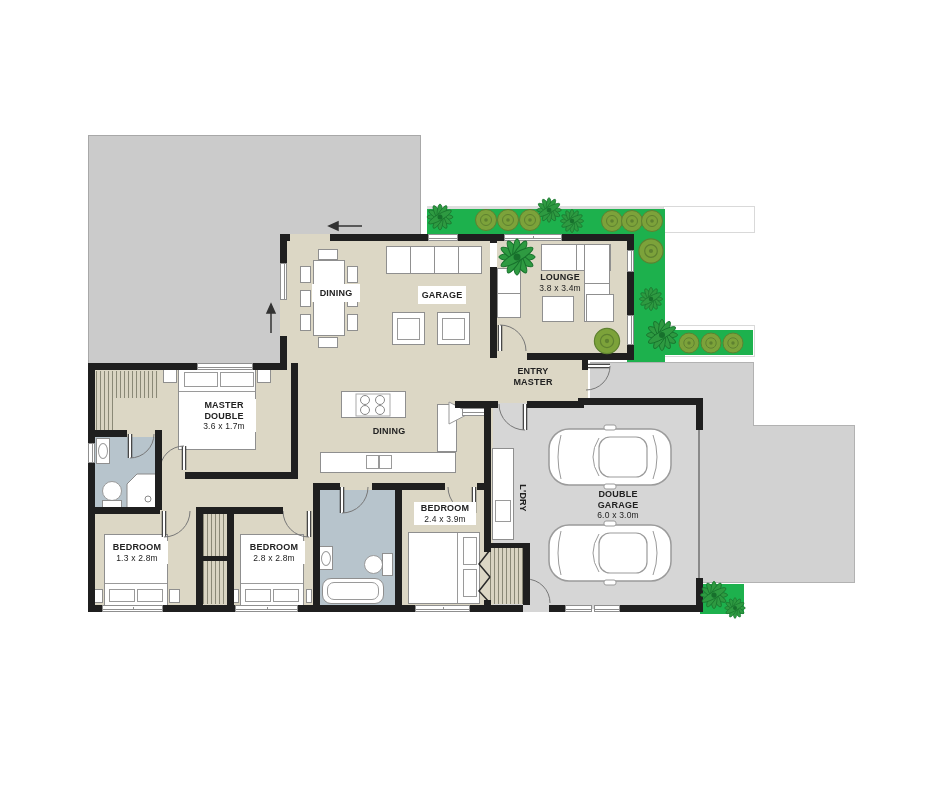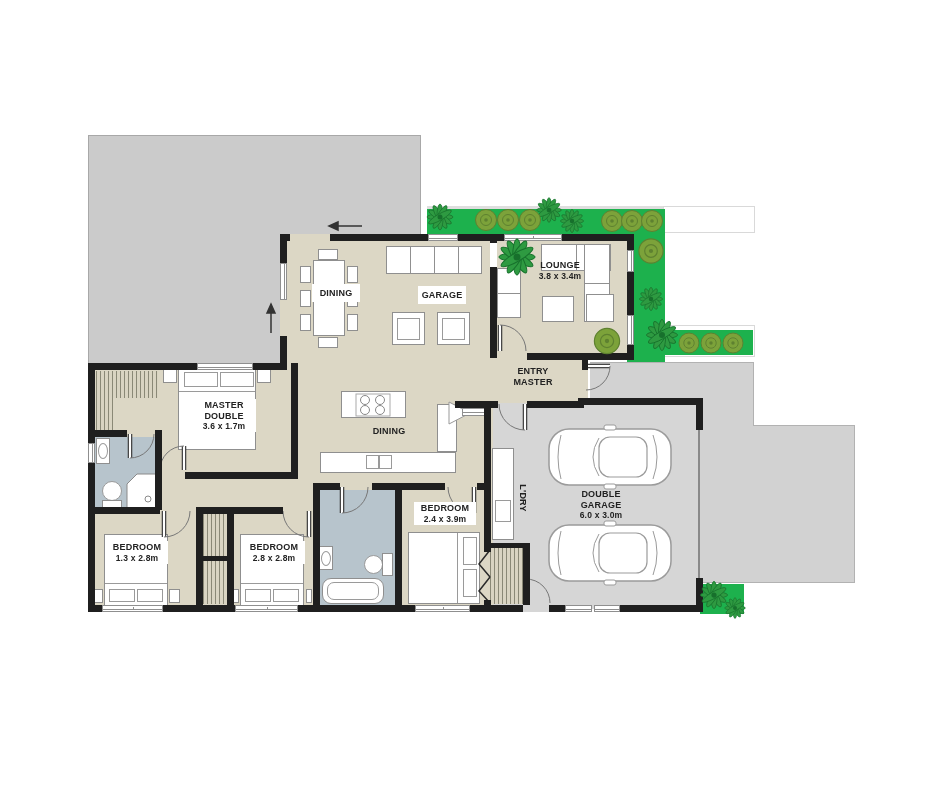--- a/index.html
+++ b/index.html
@@ -22,21 +22,21 @@
   .deckline{background:#dedede;z-index:1}
   .deckbox{background:#fff;border:1px solid #d9d9d9;box-sizing:border-box;z-index:1}
   .sofa4{background-image:repeating-linear-gradient(90deg, transparent 0 23px, #909090 23px 24px)}
   .sofa2{background-image:repeating-linear-gradient(90deg, transparent 0 34px, #909090 34px 35px)}
   .sofa2v{background-image:repeating-linear-gradient(180deg, transparent 0 38px, #909090 38px 39px)}
   .shelf2{background-image:repeating-linear-gradient(180deg, transparent 0 24px, #909090 24px 25px)}
   .round{border-radius:50%}
   .lbl{z-index:7;font-weight:bold;font-size:9px;line-height:1.18;color:#222;
        text-align:center;letter-spacing:.2px}
   .lblbox{background:#fff;padding:1px 0}
-  .dims{font-weight:bold;font-size:8.5px;white-space:nowrap}
+  .dims{font-weight:normal;font-size:8.5px;white-space:nowrap}
   svg.a{overflow:visible}
 </style>
 </head>
 <body>
 
 <div id="plan">
 
   <div class="a floor" style="left:88px;top:135px;width:333px;height:230px;background:var(--gray-block,#cbcbcb);border:1px solid #a8a8a8;box-sizing:border-box"></div>
   <div class="a deckline" style="left:427px;top:206px;width:238px;height:3px"></div>
   <div class="a deckbox" style="left:663px;top:206px;width:92px;height:27px"></div>
@@ -320,21 +320,21 @@
     <use href="#bush" transform="translate(652,221)"></use>
     <use href="#bush" transform="translate(651,251) scale(1.15)"></use>
     <use href="#bush" transform="translate(689,343) scale(0.95)"></use>
     <use href="#bush" transform="translate(711,343) scale(0.95)"></use>
     <use href="#bush" transform="translate(733,343) scale(0.95)"></use>
     <use href="#bush" transform="translate(607,341) scale(1.2)"></use>
   </svg>
 
   <div class="a lbl lblbox" style="left:312px;top:284px;width:48px;height:16px;line-height:16px"><span>DINING</span></div>
   <div class="a lbl lblbox" style="left:418px;top:286px;width:48px;height:16px;line-height:16px"><span>GARAGE</span></div>
-  <div class="a lbl" style="left:526px;top:260px;width:68px">
+  <div class="a lbl" style="left:526px;top:272px;width:68px">
     <div>LOUNGE</div>
     <div class="dims">3.8 x 3.4m</div>
   </div>
   <div class="a lbl" style="left:505px;top:366px;width:56px"><span>ENTRY MASTER</span></div>
   <div class="a lbl" style="left:360px;top:426px;width:58px"><span>DINING</span></div>
   <div class="a lbl lblbox" style="left:192px;top:399px;width:64px">
     <div>MASTER DOUBLE</div>
     <div class="dims">3.6 x 1.7m</div>
   </div>
   <div class="a lbl lblbox" style="left:106px;top:541px;width:62px">
@@ -343,18 +343,18 @@
   </div>
   <div class="a lbl lblbox" style="left:243px;top:541px;width:62px">
     <div>BEDROOM</div>
     <div class="dims">2.8 x 2.8m</div>
   </div>
   <div class="a lbl lblbox" style="left:414px;top:502px;width:62px">
     <div>BEDROOM</div>
     <div class="dims">2.4 x 3.9m</div>
   </div>
   <div class="a lbl" style="left:502px;top:492px;width:40px;height:12px;transform:rotate(90deg)"><span>L'DRY</span></div>
-  <div class="a lbl" style="left:569px;top:489px;width:64px">
+  <div class="a lbl" style="left:586px;top:489px;width:64px">
     <div>DOUBLE GARAGE</div>
     <div class="dims">6.0 x 3.0m</div>
   </div>
 
 </div>
 
 </body></html>

